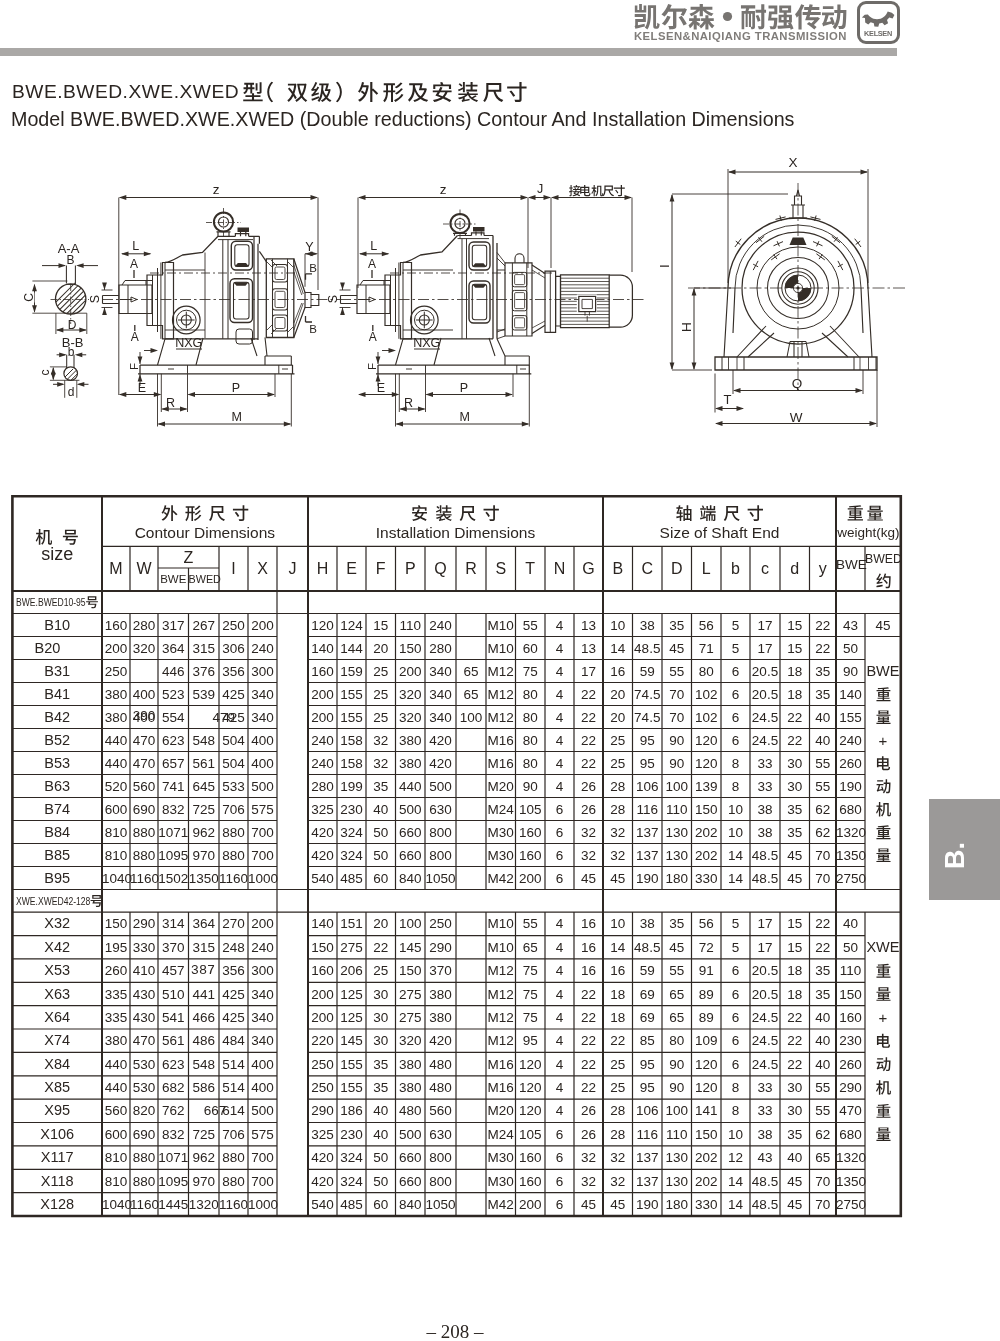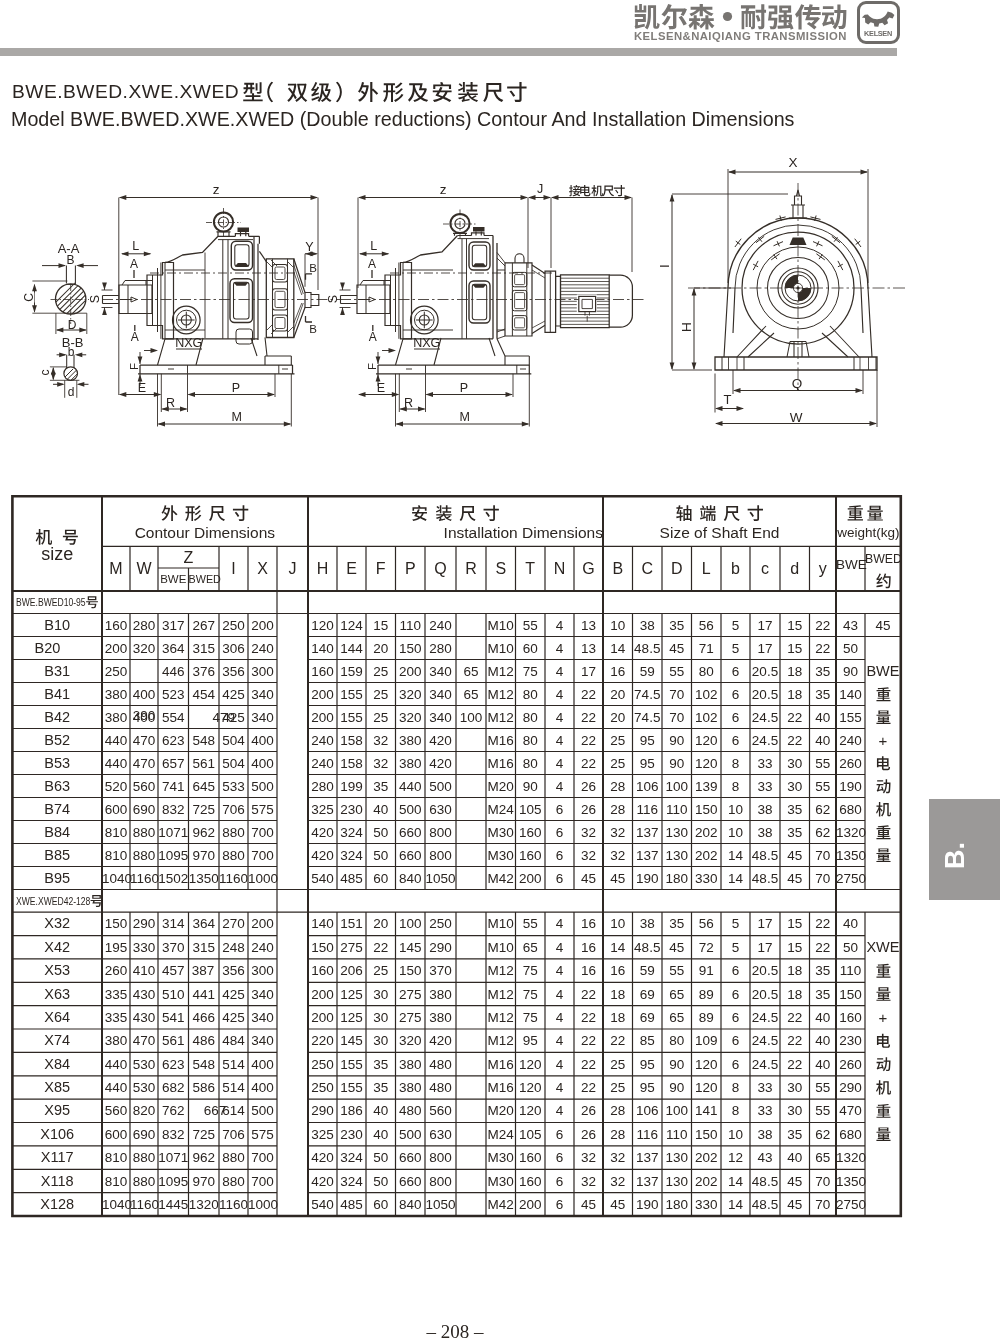--- a/index.html
+++ b/index.html
@@ -19,21 +19,21 @@
 </svg>
   </div>
 
 <div class="abs" style="left:0;top:48px;width:897px;height:8px;background:#aaa8a6;"></div>
 
 <div class="abs" style="left:12px;top:81px;font-size:19.2px;color:#2b2521;letter-spacing:0.5px;">BWE.BWED.XWE.XWED</div>
 
 <div class="abs" style="left:11px;top:108px;font-size:19.7px;color:#2b2521;">Model BWE.BWED.XWE.XWED (Double reductions) Contour And Installation Dimensions</div>
 
 <div class="c" style="left:102px;top:521.3px;width:205.7px;font-size:15.5px;">Contour Dimensions</div>
-<div class="c" style="left:308px;top:521.3px;width:295px;font-size:15.5px;text-align:right;">Installation Dimensions</div>
+<div class="c" style="left:308px;top:521.3px;width:295px;font-size:15.5px;">Installation Dimensions</div>
 <div class="c" style="left:603px;top:521.3px;width:233px;font-size:15.5px;">Size of Shaft End</div>
 <div class="c" style="left:836px;top:521.3px;width:64.8px;font-size:13.5px;">weight(kg)</div>
 <div class="c" style="left:12.4px;top:543px;width:89.6px;font-size:18px;">size</div>
 <div class="c" style="left:102px;top:557.3px;width:28px;font-size:16px;">M</div>
 <div class="c" style="left:130px;top:557.3px;width:28px;font-size:16px;">W</div>
 <div class="c" style="left:219px;top:557.3px;width:29px;font-size:16px;">I</div>
 <div class="c" style="left:248px;top:557.3px;width:29px;font-size:16px;">X</div>
 <div class="c" style="left:277px;top:557.3px;width:31px;font-size:16px;">J</div>
 <div class="c" style="left:308px;top:557.3px;width:29px;font-size:16px;">H</div>
 <div class="c" style="left:337px;top:557.3px;width:29px;font-size:16px;">E</div>
@@ -138,21 +138,21 @@
 <div class="c" style="left:691.5px;top:659.5px;width:29.5px;">80</div>
 <div class="c" style="left:721px;top:659.5px;width:29px;">6</div>
 <div class="c" style="left:750px;top:659.5px;width:30px;">20.5</div>
 <div class="c" style="left:780px;top:659.5px;width:29.5px;">18</div>
 <div class="c" style="left:809.5px;top:659.5px;width:26.5px;">35</div>
 <div class="c" style="left:836px;top:659.5px;width:29px;">90</div>
 <div class="c" style="left:12.4px;top:682.5px;width:89.6px;font-size:14.5px;">B41</div>
 <div class="c" style="left:102px;top:682.5px;width:28px;">380</div>
 <div class="c" style="left:130px;top:682.5px;width:28px;">400</div>
 <div class="c" style="left:158px;top:682.5px;width:30.5px;">523</div>
-<div class="c" style="left:188.5px;top:682.5px;width:30.5px;">454</div>
+<div class="c" style="left:188.5px;top:682.5px;width:30.5px;">539</div>
 <div class="c" style="left:219px;top:682.5px;width:29px;">425</div>
 <div class="c" style="left:248px;top:682.5px;width:29px;">340</div>
 <div class="c" style="left:308px;top:682.5px;width:29px;">200</div>
 <div class="c" style="left:337px;top:682.5px;width:29px;">155</div>
 <div class="c" style="left:366px;top:682.5px;width:29.5px;">25</div>
 <div class="c" style="left:395.5px;top:682.5px;width:29.5px;">320</div>
 <div class="c" style="left:425px;top:682.5px;width:31px;">340</div>
 <div class="c" style="left:456px;top:682.5px;width:30px;">65</div>
 <div class="c" style="left:486px;top:682.5px;width:29.5px;">M12</div>
 <div class="c" style="left:515.5px;top:682.5px;width:29.5px;">80</div>
@@ -416,21 +416,21 @@
 <div class="c" style="left:691.5px;top:935.8px;width:29.5px;">72</div>
 <div class="c" style="left:721px;top:935.8px;width:29px;">5</div>
 <div class="c" style="left:750px;top:935.8px;width:30px;">17</div>
 <div class="c" style="left:780px;top:935.8px;width:29.5px;">15</div>
 <div class="c" style="left:809.5px;top:935.8px;width:26.5px;">22</div>
 <div class="c" style="left:836px;top:935.8px;width:29px;">50</div>
 <div class="c" style="left:12.4px;top:959.1px;width:89.6px;font-size:14.5px;">X53</div>
 <div class="c" style="left:102px;top:959.1px;width:28px;">260</div>
 <div class="c" style="left:130px;top:959.1px;width:28px;">410</div>
 <div class="c" style="left:158px;top:959.1px;width:30.5px;">457</div>
-<div class="c" style="left:188.5px;top:959.1px;width:29px;">387</div>
+<div class="c" style="left:188.5px;top:959.1px;width:29px;font-family:Liberation Mono, monospace;">387</div>
 <div class="c" style="left:219px;top:959.1px;width:29px;">356</div>
 <div class="c" style="left:248px;top:959.1px;width:29px;">300</div>
 <div class="c" style="left:308px;top:959.1px;width:29px;">160</div>
 <div class="c" style="left:337px;top:959.1px;width:29px;">206</div>
 <div class="c" style="left:366px;top:959.1px;width:29.5px;">25</div>
 <div class="c" style="left:395.5px;top:959.1px;width:29.5px;">150</div>
 <div class="c" style="left:425px;top:959.1px;width:31px;">370</div>
 <div class="c" style="left:486px;top:959.1px;width:29.5px;">M12</div>
 <div class="c" style="left:515.5px;top:959.1px;width:29.5px;">75</div>
 <div class="c" style="left:545px;top:959.1px;width:29px;">4</div>

